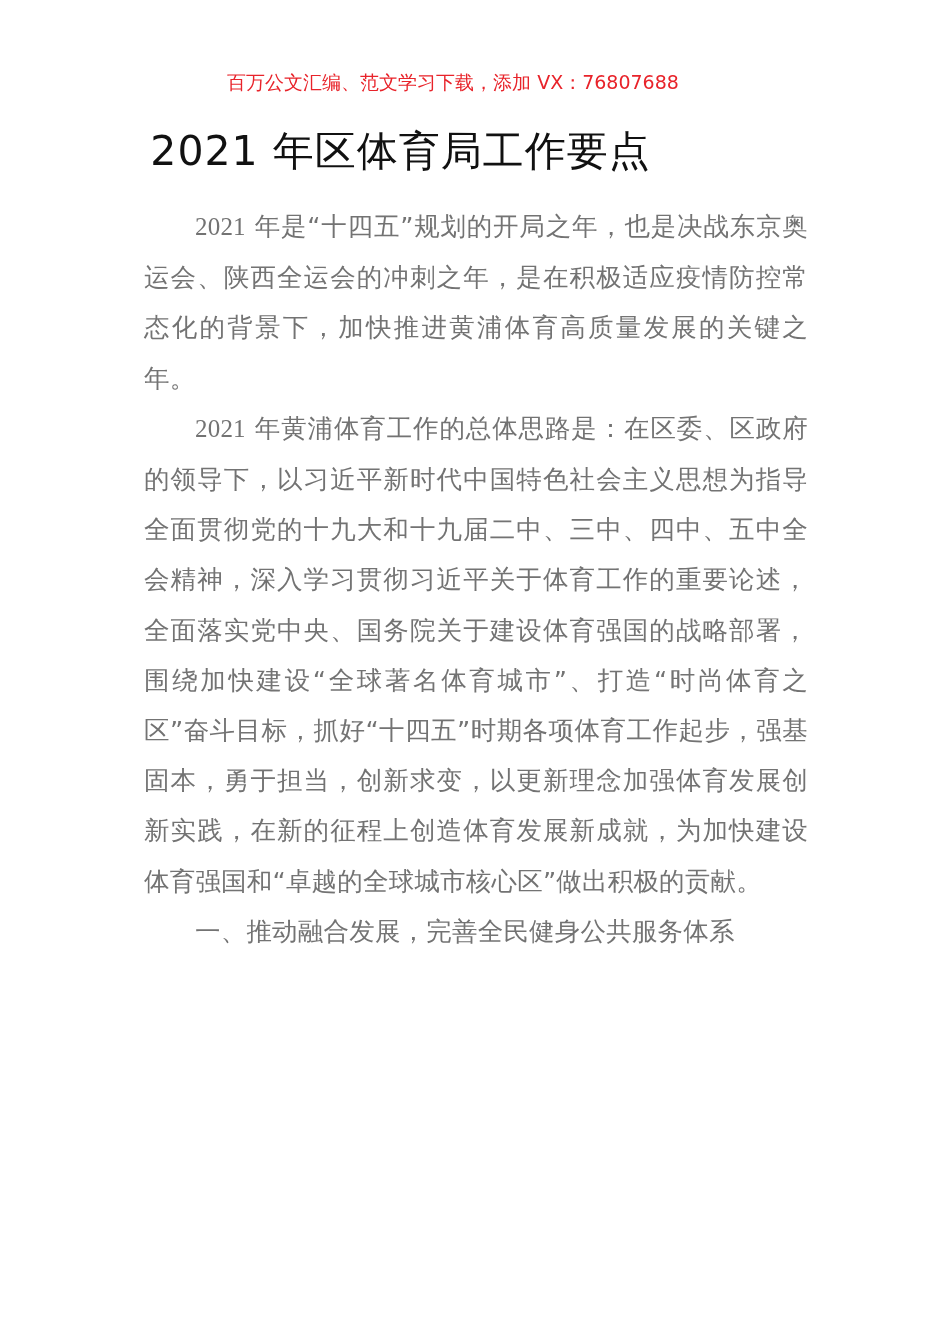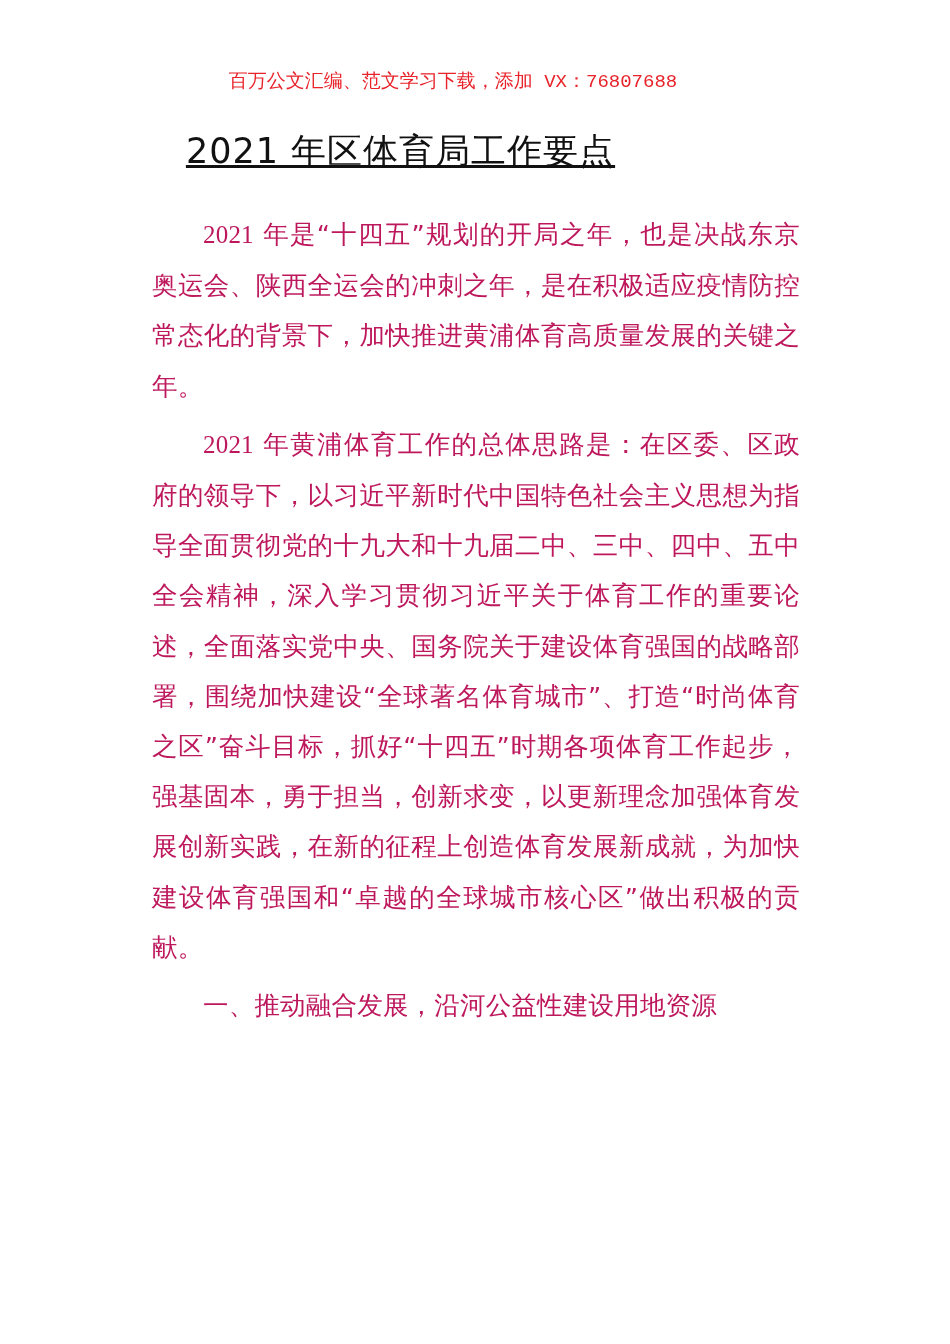--- a/index.html
+++ b/index.html
@@ -18,48 +18,46 @@
     .header-note {
       position: absolute;
       top: 68px;
       left: 0;
       width: 906px;
       text-align: center;
       color: #e8232a;
       font-size: 19px;
       line-height: 28px;
       letter-spacing: 0px;
-      font-family: Liberation Mono, monospace;
     }
     .doc-title {
       position: absolute;
       top: 128px;
       left: 0;
       width: 801px;
       text-align: center;
-      font-size: 35px;
+      font-size: 41px;
       line-height: 46px;
       color: #111111;
       letter-spacing: 1px;
-      text-decoration: underline;
     }
     .body-text {
       position: absolute;
       top: 201px;
       left: 144px;
       width: 664px;
     }
     .para {
-      margin: 8px;
+      margin: 0;
       font-size: 25.5px;
       line-height: 50.2px;
       text-align: justify;
       text-indent: 51px;
       letter-spacing: 0.2px;
-      color: #be185d;
+      color: #737373;
     }
     .num {
       font-family: "Liberation Serif", serif;
       font-size: 25px;
     }
     .bold {
       font-weight: bold;
     }
   </style>
 </head>
@@ -68,15 +66,15 @@
 <div class="header-note">百万公文汇编、范文学习下载，添加 VX：76807688</div>
 
 <div class="doc-title">2021 年区体育局工作要点</div>
 
 <div class="body-text">
   <p class="para"><span class="num">2021</span><span> 年是“十四五”规划的开局之年，也是决战东京奥运会、陕西全运会的冲刺之年，是在积极适应疫情防控常态化的背景下，加快推进黄浦体育高质量发展的关键之年。</span></p>
 
   <p class="para"><span class="num">2021</span><span> 年黄浦体育工作的总体思路是：在区委、区政府的领导下，以习近平新时代中国特色社会主义思想为指导全面贯彻党的十九大和十九届二中、三中、四中、五中全会精神，深入学习贯彻习近平关于体育工作的重要论述，全面落实党中央、国务院关于建设体育强国的战略部署，围绕加快建设“全球著名体育城市”、打造“时尚体育之区”奋斗目标，抓好“十四五”时期各项体育工作起步，强基固本，勇于担当，创新求变，以更新理念加强体育发展创新实践，在新的征程上创造体育发展新成就，为加快建设体育强国和“卓越的全球城市核心区”做出积极的贡献。</span></p>
 
 
-  <p class="para">一、推动融合发展，沿河公益性建设用地资源</p>
+  <p class="para">一、推动融合发展，完善全民健身公共服务体系</p>
 
 </div>
 
 </body></html>

